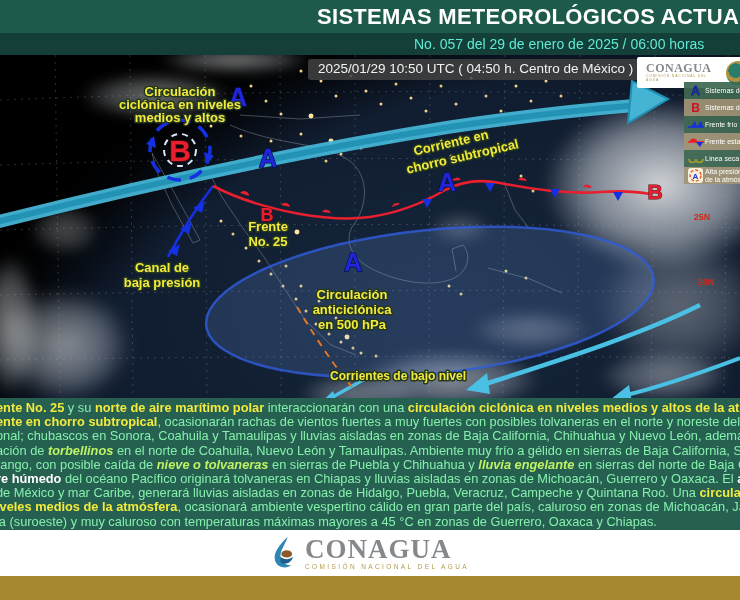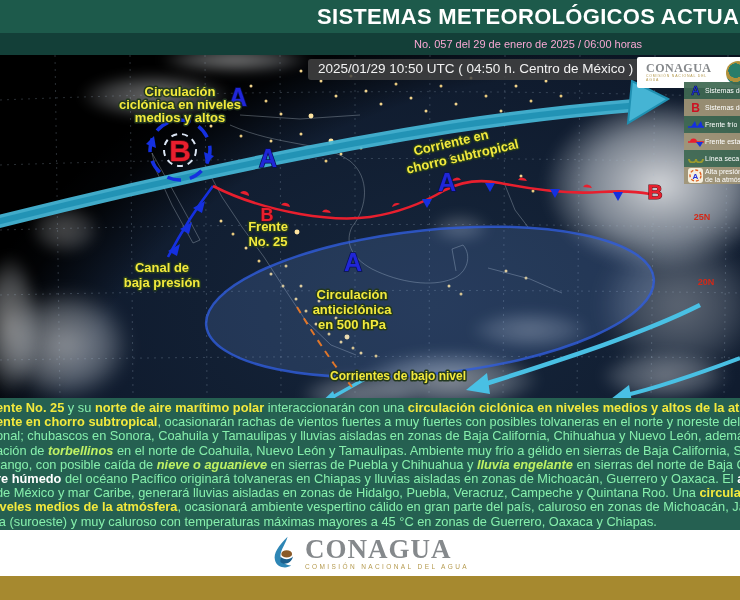--- a/index.html
+++ b/index.html
@@ -2,21 +2,21 @@
 <html><head>
 <meta charset="utf-8">
 <style>
   html,body{margin:0;padding:0;background:#fff;}
   #page{position:relative;width:740px;height:600px;overflow:hidden;font-family:"Liberation Sans",sans-serif;}
 
   
   #hdr-top{height:33px;background:#1d5a4b;overflow:hidden;}
   #hdr-top .t{white-space:nowrap;color:#fff;font-weight:bold;font-size:22px;line-height:33px;letter-spacing:.3px;padding-left:317px;}
   #hdr-sub{height:22px;background:#133f38;overflow:hidden;}
-  #hdr-sub .t{white-space:nowrap;color:#f9a8d4;font-size:11px;line-height:22px;padding-left:414px;}
+  #hdr-sub .t{white-space:nowrap;color:#5eead4;font-size:14px;line-height:22px;padding-left:414px;}
 
   
   #map{position:relative;width:740px;height:343px;overflow:hidden;
     background:
       radial-gradient(ellipse 1000px 760px at 640px 470px, rgba(0,0,0,0) 60%, rgba(0,0,0,.88) 69%, #000 73%),
       radial-gradient(ellipse 600px 400px at 430px 250px, #16263c 0%, #101c2f 55%, #0a1422 100%);}
   .cloud{position:absolute;border-radius:50%;background:radial-gradient(ellipse at center, rgba(255,255,255,.95) 0%, rgba(235,240,245,.55) 45%, rgba(255,255,255,0) 72%);filter:blur(6px);}
   #lights,#lights2{position:absolute;width:2px;height:2px;border-radius:50%;background:transparent;}
   #lights{box-shadow:
     300px 15px 0 .5px #f2d48c,320px 25px 0 .5px #f2d48c,335px 40px 0 .5px #f2d48c,350px 20px 0 .5px #e8c97e,
@@ -285,21 +285,21 @@
         <span class="lg-t">Alta presión en niveles medios de la atmósfera</span>
       </div>
     </div>
   </div>
 
   <div id="bulletin">
       <div class="bl-line"><span class="seg-y">ente No. 25</span><span class="seg-n"> y su </span><span class="seg-y">norte de aire marítimo polar</span><span class="seg-n"> interaccionarán con una </span><span class="seg-y">circulación ciclónica en niveles medios y altos de la atmósfera</span></div>
       <div class="bl-line"><span class="seg-y">ente en chorro subtropical</span><span class="seg-n">, ocasionarán rachas de vientos fuertes a muy fuertes con posibles tolvaneras en el norte y noreste del terri</span></div>
       <div class="bl-line"><span class="seg-n">onal; chubascos en Sonora, Coahuila y Tamaulipas y lluvias aisladas en zonas de Baja California, Chihuahua y Nuevo León, además de po</span></div>
       <div class="bl-line"><span class="seg-n">ación de </span><span class="seg-bi">torbellinos</span><span class="seg-n"> en el norte de Coahuila, Nuevo León y Tamaulipas. Ambiente muy frío a gélido en sierras de Baja California, Sonora, Chihu</span></div>
-      <div class="bl-line"><span class="seg-n">rango, con posible caída de </span><span class="seg-bi">nieve o aguanieve</span><span class="seg-n"> en sierras de Puebla y Chihuahua y </span><span class="seg-bi">lluvia engelante</span><span class="seg-n"> en sierras del norte de Baja California. El in</span></div>
+      <div class="bl-line"><span class="seg-n">rango, con posible caída de </span><span class="seg-bi">nieve o tolvaneras</span><span class="seg-n"> en sierras de Puebla y Chihuahua y </span><span class="seg-bi">lluvia engelante</span><span class="seg-n"> en sierras del norte de Baja California. El in</span></div>
       <div class="bl-line"><span class="seg-b">re húmedo</span><span class="seg-n"> del océano Pacífico originará tolvaneras en Chiapas y lluvias aisladas en zonas de Michoacán, Guerrero y Oaxaca. El </span><span class="seg-b">aire húmed</span></div>
       <div class="bl-line"><span class="seg-n">de México y mar Caribe, generará lluvias aisladas en zonas de Hidalgo, Puebla, Veracruz, Campeche y Quintana Roo. Una </span><span class="seg-y">circulación anticicl</span></div>
       <div class="bl-line"><span class="seg-y">iveles medios de la atmósfera</span><span class="seg-n">, ocasionará ambiente vespertino cálido en gran parte del país, caluroso en zonas de Michoacán, Jalisco, Col</span></div>
       <div class="bl-line"><span class="seg-n">la (suroeste) y muy caluroso con temperaturas máximas mayores a 45 °C en zonas de Guerrero, Oaxaca y Chiapas.</span></div>
     </div>
 
   <div id="footer">
     <div class="lockup">
       <svg width="26" height="36" viewBox="0 0 14 20">
         <path d="M9 1 C 4 6, 1 10, 2 14 C 3 18, 8 19, 11 17 C 8 17, 5 15, 5 12 C 5 8, 8 5, 9 1 Z" fill="#2e86b5"></path>

